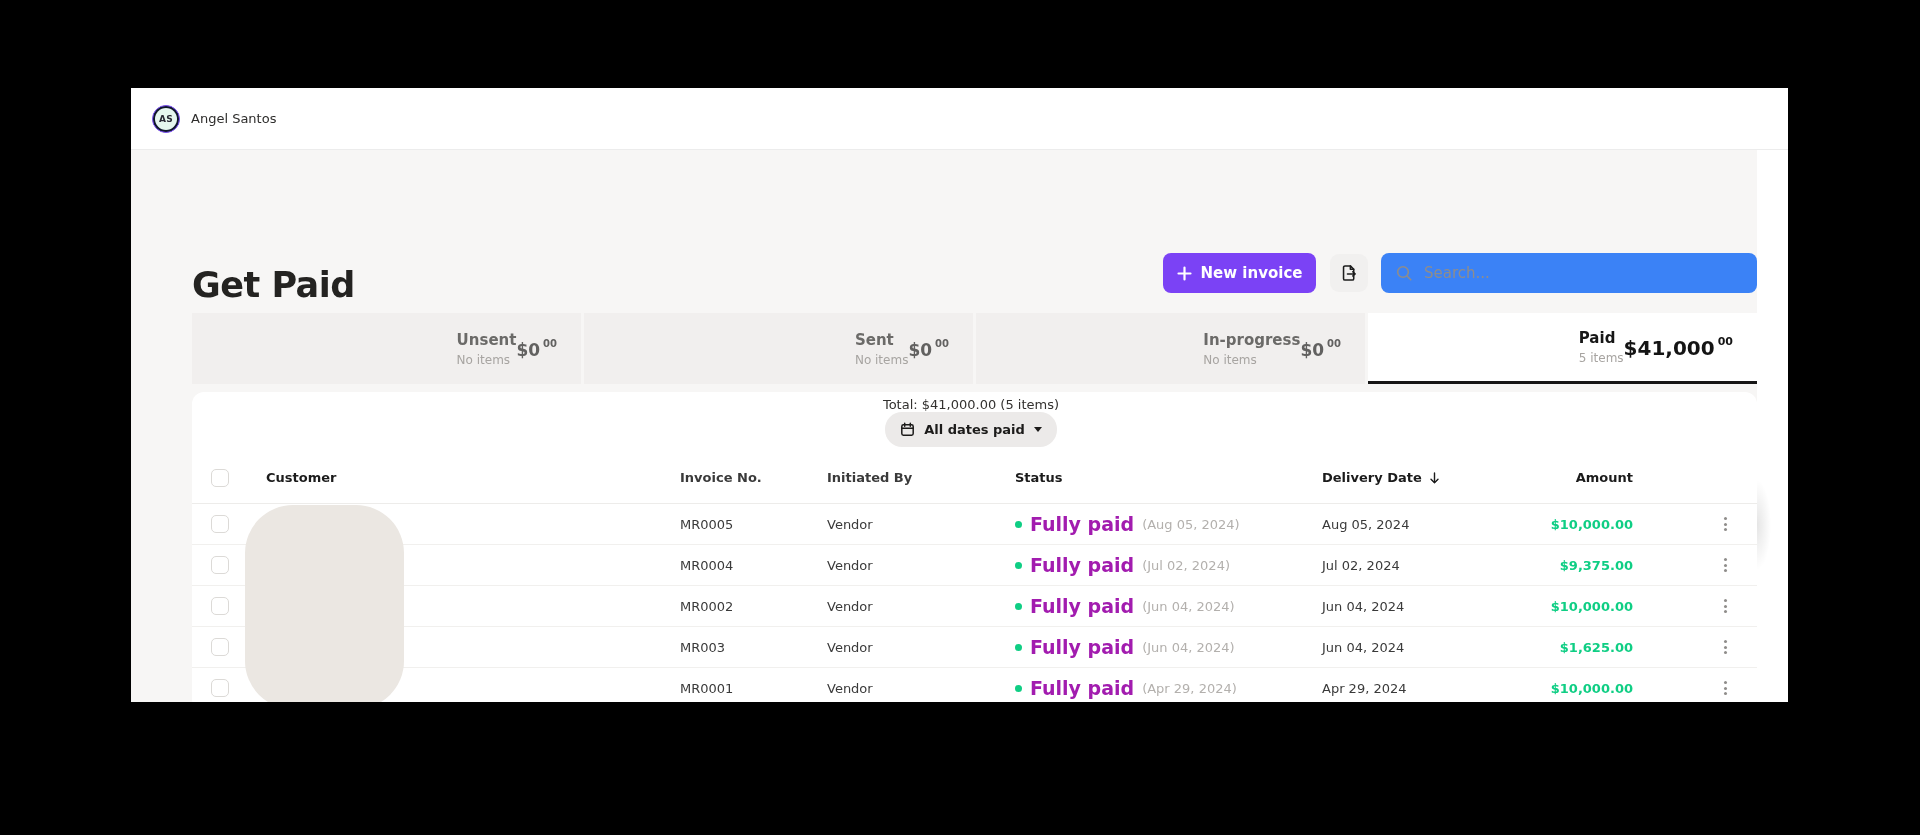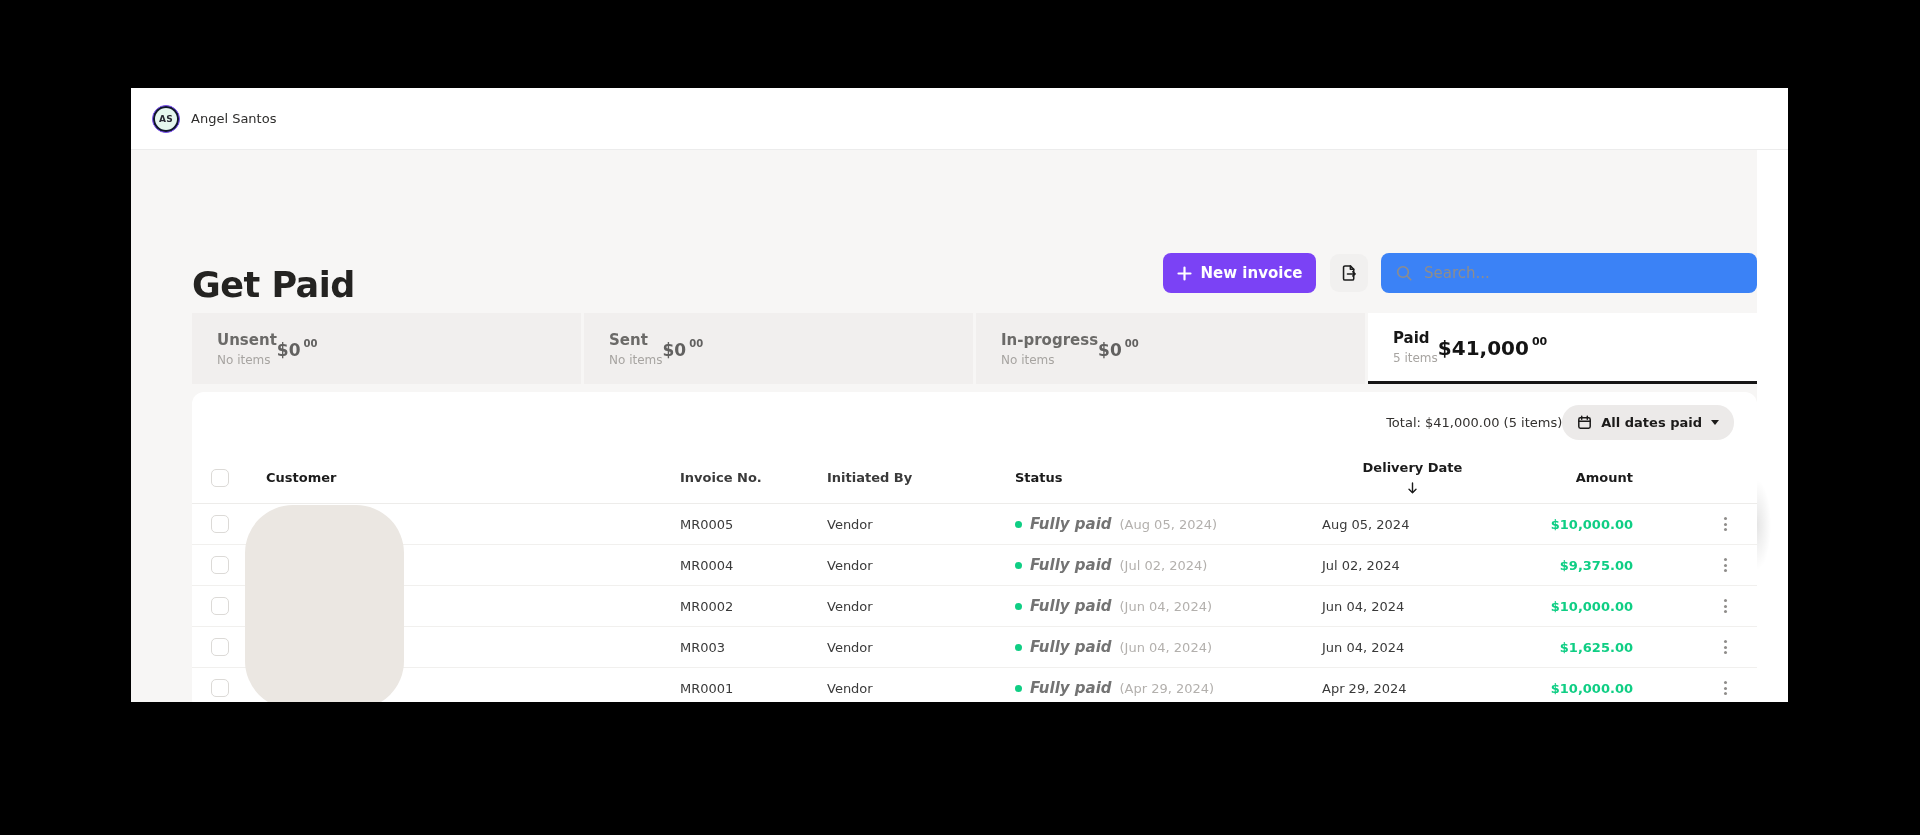--- a/index.html
+++ b/index.html
@@ -23,58 +23,58 @@
 
   
   .btn-new { position:absolute; left:1032px; top:103px; width:153px; height:40px; background:#7b42f5; border:none; border-radius:8px; color:#fff; font-size:15px; font-weight:600; display:flex; align-items:center; justify-content:center; gap:9px; cursor:pointer; font-family:inherit; }
   .btn-export { position:absolute; left:1199px; top:104px; width:38px; height:38px; background:#f1f0ef; border:none; border-radius:9px; display:flex; align-items:center; justify-content:center; cursor:pointer; }
   .searchbox { position:absolute; left:1250px; top:103px; width:376px; height:40px; background:#3b82f6; border-radius:8px; display:flex; align-items:center; padding:0 14px; gap:11px; }
   .searchbox input { flex:1; border:none; outline:none; background:transparent; font-size:15px; color:#3b3a38; font-family:inherit; }
   .searchbox input::placeholder { color:#8f8d8b; }
 
   
   .tabs { position:absolute; left:61px; top:163px; width:1565px; height:71px; display:grid; grid-template-columns:1fr 1fr 1fr 1fr; gap:3px; }
-  .tab { background:#f1efee; display:flex; align-items:center; justify-content:flex-start; padding:0 24px 0 25px; cursor:pointer; }
+  .tab { background:#f1efee; display:flex; align-items:center; justify-content:flex-end; padding:0 24px 0 25px; cursor:pointer; }
   .tab .t-label { font-size:15px; font-weight:600; color:#6b6a68; }
   .tab .t-items { font-size:12px; color:#a7a4a1; margin-top:4px; }
   .tab .t-amount { font-size:17px; font-weight:600; color:#626160; white-space:nowrap; }
   .tab .t-cents { font-size:10px; font-weight:600; vertical-align:9px; margin-left:3px; }
   .tab.active { background:#fff; border-bottom:3px solid #161616; }
   .tab.active .t-label { color:#161616; }
   .tab.active .t-amount { font-size:20px; font-weight:700; color:#141414; }
   .tab.active .t-cents { font-size:11px; vertical-align:10px; }
 
   
   .card { position:absolute; left:61px; top:242px; width:1565px; height:319px; background:#fff; border-radius:12px; overflow:hidden; }
-  .card-top { height:60px; display:flex; align-items:center; justify-content:flex-end; padding:0 23px 0 16px; }
+  .card-top { height:60px; display:flex; align-items:center; justify-content:center; padding:0 23px 0 16px;flex-direction:column; }
   .total-text { font-size:13px; color:#33312f; }
   .date-filter { height:35px; border-radius:17px; background:#eceae9; border:none; display:flex; align-items:center; gap:9px; padding:0 15px; cursor:pointer; font-family:inherit; }
   .date-filter .df-label { font-size:13px; font-weight:700; color:#1c1b1a; }
   .caret { width:0; height:0; border-left:4.5px solid transparent; border-right:4.5px solid transparent; border-top:5px solid #1c1b1a; }
 
   .tgrid { display:grid; grid-template-columns:48px 430px 147px 178px 318px 190px 160px 1fr; align-items:center; }
   .thead { height:52px; border-bottom:1px solid #edecea; }
   .th { font-size:13px; font-weight:700; color:#1b1b1b; }
   .rows { position:relative; }
   .trow { height:41px; border-bottom:1px solid #f1f0ee; cursor:pointer; }
   .trow:last-child { border-bottom:none; }
 
   .cell-check { padding-left:19px; }
   .checkbox { width:18px; height:18px; border:1.5px solid #dcdad7; border-radius:5px; background:#fff; cursor:pointer; }
   .h-customer { padding-left:26px; }
   .c-invoice { padding-left:10px; font-size:13px; color:#3a3a3a; }
   .c-init { padding-left:10px; font-size:13px; color:#3a3a3a; }
   .c-status { padding-left:20px; display:flex; align-items:center; gap:8px; }
   .status-dot { width:7px; height:7px; border-radius:50%; background:#0fce84; flex:0 0 auto; }
-  .status-label { font-size:15px; font-weight:600; color:#737373;font-style:italic; }
+  .status-label { font-size:19px; font-weight:600; color:#a21caf; }
   .status-date { font-size:13px; color:#b3b0ad; }
   .c-date { padding-left:9px; font-size:13px; color:#3a3a3a; }
   .c-amount { text-align:right; padding-right:30px; font-size:13px; font-weight:700; color:#0fce84; }
   .c-kebab { display:flex; justify-content:flex-end; padding-right:26px; }
-  .h-delivery { display:flex; align-items:center; gap:6px; padding-left:9px;flex-direction:column; }
+  .h-delivery { display:flex; align-items:center; gap:6px; padding-left:9px; }
   .h-amount { text-align:right; padding-right:30px; }
 
   .kebab { display:flex; flex-direction:column; gap:2.5px; padding:4px; cursor:pointer; }
   .kebab span { width:3px; height:3px; border-radius:50%; background:#8f8d8a; }
 
   .redaction-blob { position:absolute; left:53px; top:1px; width:159px; height:204px; border-radius:48px; background:#ebe7e2; z-index:3; }
 </style>
 </head>
 <body>
 

